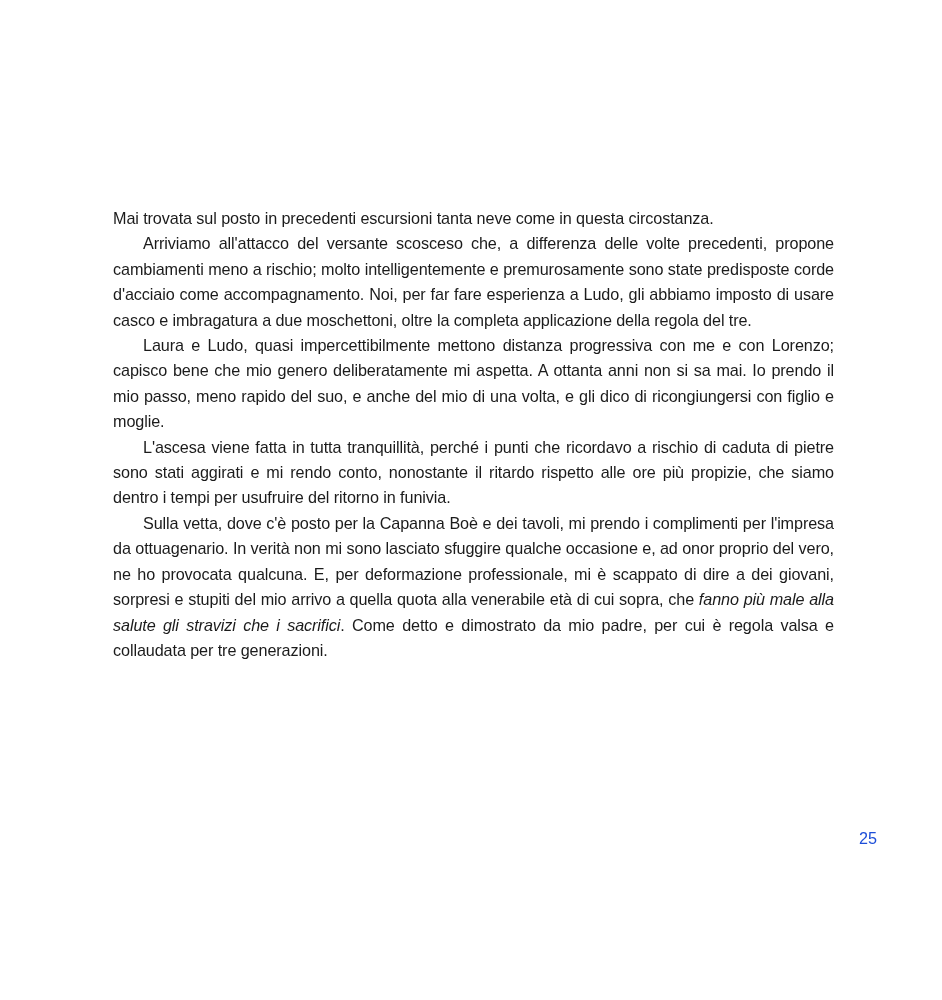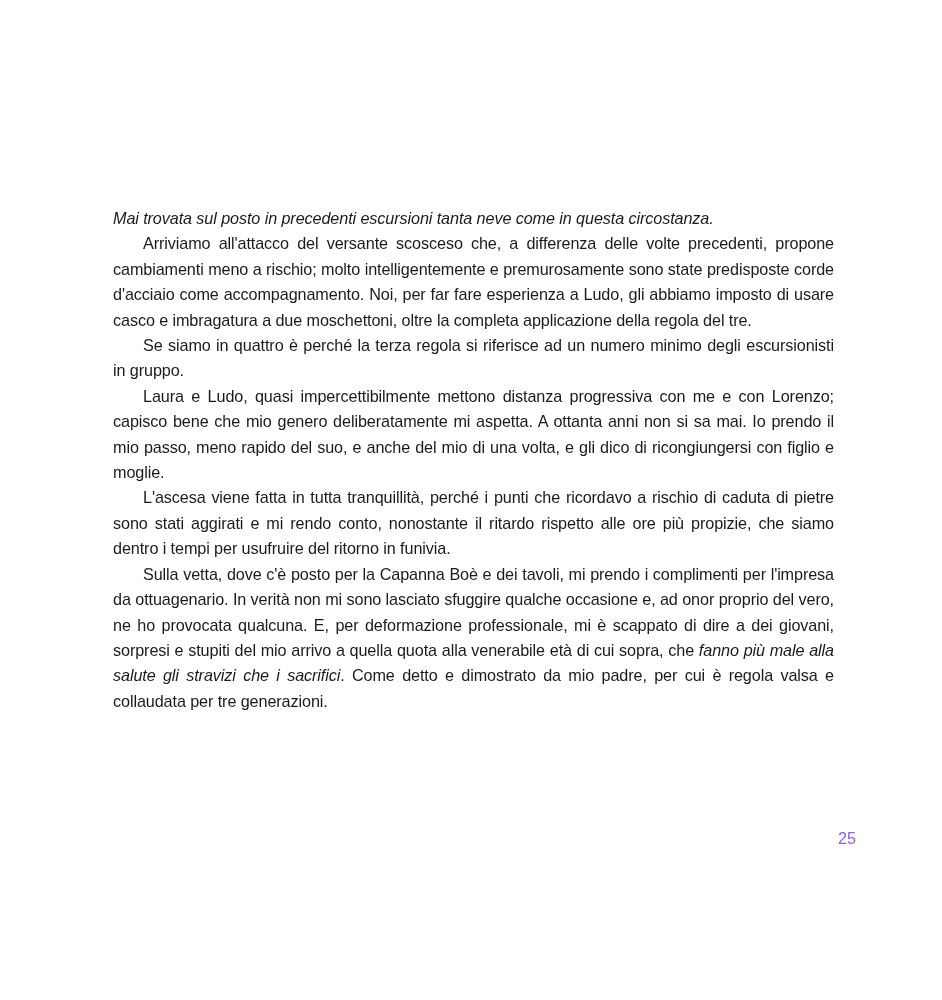--- a/index.html
+++ b/index.html
@@ -37,54 +37,52 @@
     word-spacing: 0px;
   }
 
   .para {
     margin: 0;
     text-indent: 30px;
     text-align: justify;
   }
   .para.no-indent {
     text-indent: 0;
-    font-style: italic;
   }
   
   .para:last-child {
     margin-bottom: 0;
   }
 
   em.it {
     font-style: italic;
   }
 
   .page-number {
     position: absolute;
-    left: 838px;
+    left: 859px;
     top: 826px;
     width: 40px;
     text-align: left;
     font-size: 16.2px;
     line-height: 25.4px;
-    color: #8b5cf6;
+    color: #1d4ed8;
   }
 </style>
 </head>
 <body>
 
 <div class="page">
 
   <div class="text-column">
 
     <p class="para no-indent">Mai trovata sul posto in precedenti escursioni tanta neve come in questa circostanza.</p>
 
     <p class="para">Arriviamo all'attacco del versante scosceso che, a differenza delle volte precedenti, propone cambiamenti meno a rischio; molto intelligentemente e premurosamente sono state predisposte corde d'acciaio come accompagnamento. Noi, per far fare esperienza a Ludo, gli abbiamo imposto di usare casco e imbragatura a due moschettoni, oltre la completa applicazione della regola del tre.</p>
 
-    <p class="para">Se siamo in quattro è perché la terza regola si riferisce ad un numero minimo degli escursionisti in gruppo.</p>
 
     <p class="para">Laura e Ludo, quasi impercettibilmente mettono distanza progressiva con me e con Lorenzo; capisco bene che mio genero deliberatamente mi aspetta. A ottanta anni non si sa mai. Io prendo il mio passo, meno rapido del suo, e anche del mio di una volta, e gli dico di ricongiungersi con figlio e moglie.</p>
 
     <p class="para">L'ascesa viene fatta in tutta tranquillità, perché i punti che ricordavo a rischio di caduta di pietre sono stati aggirati e mi rendo conto, nonostante il ritardo rispetto alle ore più propizie, che siamo dentro i tempi per usufruire del ritorno in funivia.</p>
 
 
 
 
     <p class="para">
       <span>Sulla vetta, dove c'è posto per la Capanna Boè e dei tavoli, mi prendo i complimenti per l'impresa da ottuagenario. In verità non mi sono lasciato sfuggire qualche occasione e, ad onor proprio del vero, ne ho provocata qualcuna. E, per deformazione professionale, mi è scappato di dire a dei giovani, sorpresi e stupiti del mio arrivo a quella quota alla venerabile età di cui sopra, che </span><em class="it">fanno più male alla salute gli stravizi che i sacrifici</em><span>. Come detto e dimostrato da mio padre, per cui è regola valsa e collaudata per tre generazioni.</span>

